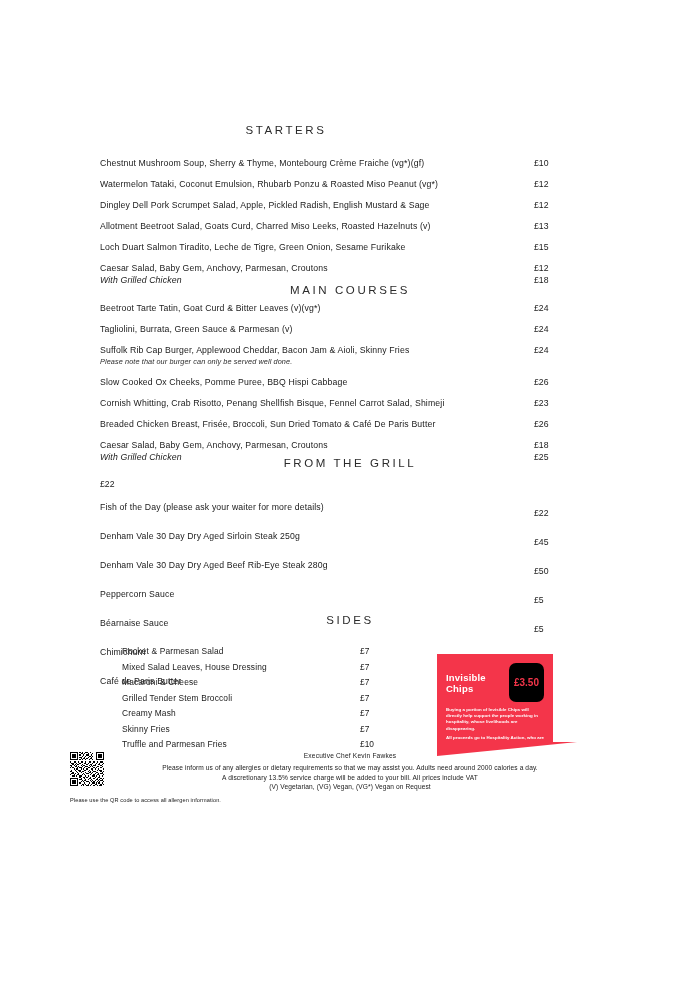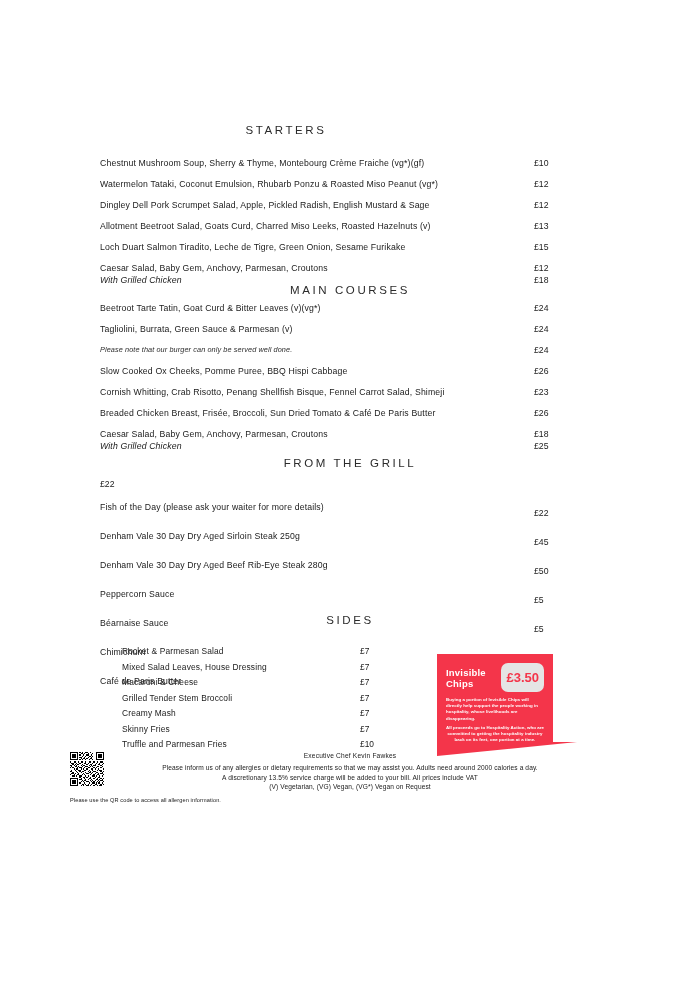--- a/index.html
+++ b/index.html
@@ -125,26 +125,26 @@
     align-items: center;
     justify-content: space-between;
     padding: 9px 9px 0 9px;
   }
   .promo-title {
     font-size: 9.5px;
     font-weight: 700;
     letter-spacing: 0.2px;
   }
   .promo-price {
-    font-size: 13px;
+    font-size: 10px;
     font-weight: 700;
-    background: #e5e5e5;
+    background: #000000;
     color: #f4354a;
     border-radius: 7px;
-    padding: 7px 5px;
+    padding: 14px 5px;
   }
   .promo-body {
     padding: 5px 9px 0 9px;
     font-size: 4.4px;
     line-height: 6.2px;
     font-weight: 700;
     letter-spacing: 0.05px;
   }
   .promo-body p { margin: 0 0 3px 0; }
   .promo-center { text-align: center; }
@@ -269,20 +269,21 @@
       <div class="names">
         <div class="item-name">Tagliolini, Burrata, Green Sauce &amp; Parmesan (v)</div>
       </div>
       <div class="prices">
         <div class="price">£24</div>
       </div>
     </div>
 
     <div class="row">
       <div class="names">
+        <div class="item-name">Suffolk Rib Cap Burger, Applewood Cheddar, Bacon Jam &amp; Aioli, Skinny Fries</div>
         <div class="item-note">Please note that our burger can only be served well done.</div>
       </div>
       <div class="prices">
         <div class="price">£24</div>
       </div>
     </div>
 
     <div class="row">
       <div class="names">
         <div class="item-name">Slow Cooked Ox Cheeks, Pomme Puree, BBQ Hispi Cabbage</div>

